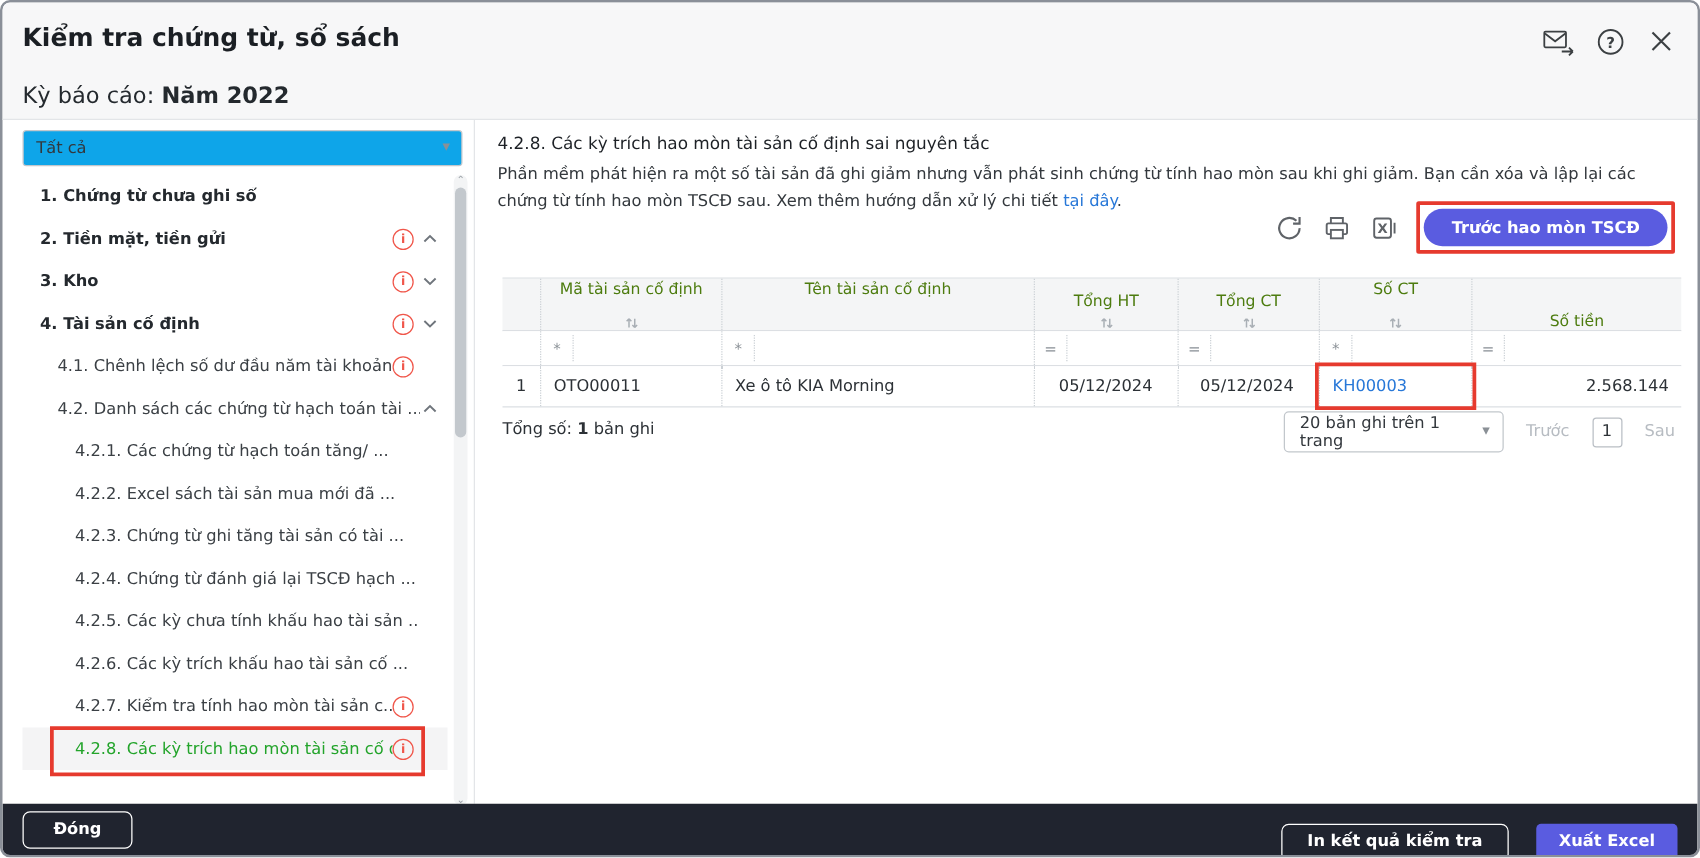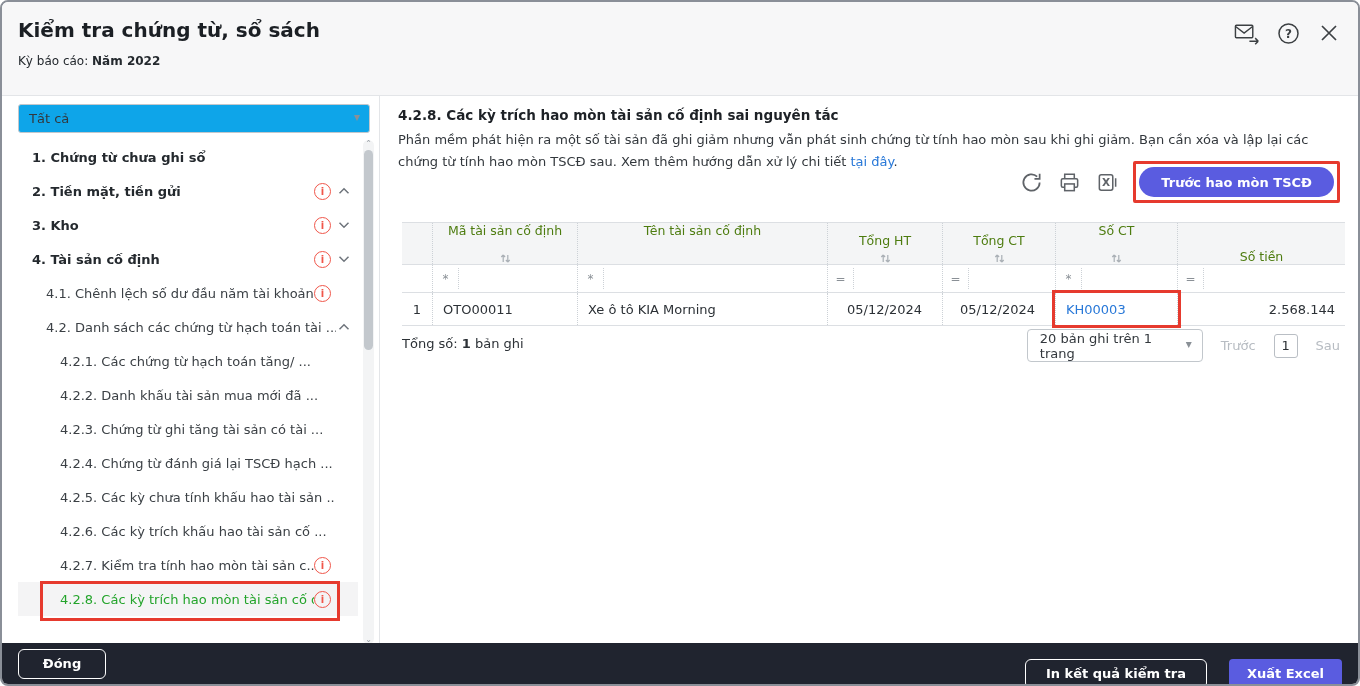--- a/index.html
+++ b/index.html
@@ -11,21 +11,21 @@
     border:2px solid #8a8f98; border-radius:8px;
     background:#fff; overflow:hidden;
   }
 
   
   .header {
     position:absolute; top:0; left:0; right:0; height:94px;
     background:#f7f7f8; border-bottom:1px solid #e3e5e8;
   }
   .window-title { position:absolute; left:16px; top:16px; font-size:20px; font-weight:700; color:#1b1f24; }
-  .period { position:absolute; left:16px; top:52px; font-size:12px; }
+  .period { position:absolute; left:16px; top:64px; font-size:18px; }
   .period b { font-weight:700; }
   .header-icons { position:absolute; right:16px; top:18px; display:flex; gap:15px; align-items:center; }
   .hicon { width:26px; height:26px; display:flex; align-items:center; justify-content:center; cursor:pointer; }
 
   
   .sidebar { position:absolute; left:16px; top:102px; width:352px; bottom:46px; }
   .filter-select {
     position:relative; height:29px; border:1px solid #c2c7cc; border-radius:3px;
     background:#0ea5e9; font-size:13px; color:#33383d; display:flex; align-items:center;
     padding:0 24px 0 10px; cursor:pointer;
@@ -54,21 +54,21 @@
   .sb-scroll { position:absolute; top:36px; right:-4px; bottom:-6px; width:11px; }
   .sb-track { position:absolute; inset:0; background:#f3f4f5; border-radius:6px; }
   .sb-thumb { position:absolute; left:1px; width:9px; top:10px; height:200px; background:#c3c8cd; border-radius:5px; }
   .sb-arrow { position:absolute; left:0; width:11px; text-align:center; color:#9aa0a6; font-size:8px; line-height:8px; }
   .sb-arrow.up { top:0; } .sb-arrow.down { bottom:0; }
 
   .v-divider { position:absolute; left:377px; top:94px; bottom:41px; width:1px; background:#e3e5e8; }
 
   
   .content { position:absolute; left:396px; top:94px; right:16px; bottom:41px; }
-  .section-title { position:absolute; top:11px; left:0; font-size:13.5px; font-weight:700; color:#1d2126; }
+  .section-title { position:absolute; top:11px; left:0; font-size:13.5px; font-weight:400; color:#1d2126; }
   .section-desc { position:absolute; top:33px; left:0; width:950px; font-size:13px; line-height:22px; color:#33383d; }
   .link { color:#2878d8; text-decoration:none; cursor:pointer; }
 
   .toolbar { position:absolute; top:62px; right:2px; display:flex; align-items:center; gap:14px; height:48px; }
   .ticon { width:24px; height:24px; display:flex; align-items:center; justify-content:center; cursor:pointer; }
   .annotation-box { border:3px solid #e63a2e; padding:3px; border-radius:2px; display:inline-block; }
   .primary-pill {
     height:30px; padding:0 22px; border:none; border-radius:16px; background:#5a5ce0;
     color:#fff; font-size:13px; font-weight:700; font-family:inherit; cursor:pointer; white-space:nowrap;
   }
@@ -203,21 +203,21 @@
             <svg width="12" height="8" viewBox="0 0 12 8" fill="none" stroke="#6f757c" stroke-width="1.5">
               <path d="M1.5 6.2L6 1.8l4.5 4.4"></path>
             </svg>
           </span>
         </div>
         <div class="tree-item lvl3">
           <span class="tree-label">4.2.1. Các chứng từ hạch toán tăng/ ...</span>
           <span class="chevron-slot"></span>
         </div>
         <div class="tree-item lvl3">
-          <span class="tree-label">4.2.2. Danh khấu tài sản mua mới đã ...</span>
+          <span class="tree-label">4.2.2. Excel sách tài sản mua mới đã ...</span>
           <span class="chevron-slot"></span>
         </div>
         <div class="tree-item lvl3">
           <span class="tree-label">4.2.3. Chứng từ ghi tăng tài sản có tài ...</span>
           <span class="chevron-slot"></span>
         </div>
         <div class="tree-item lvl3">
           <span class="tree-label">4.2.4. Chứng từ đánh giá lại TSCĐ hạch ...</span>
           <span class="chevron-slot"></span>
         </div>

